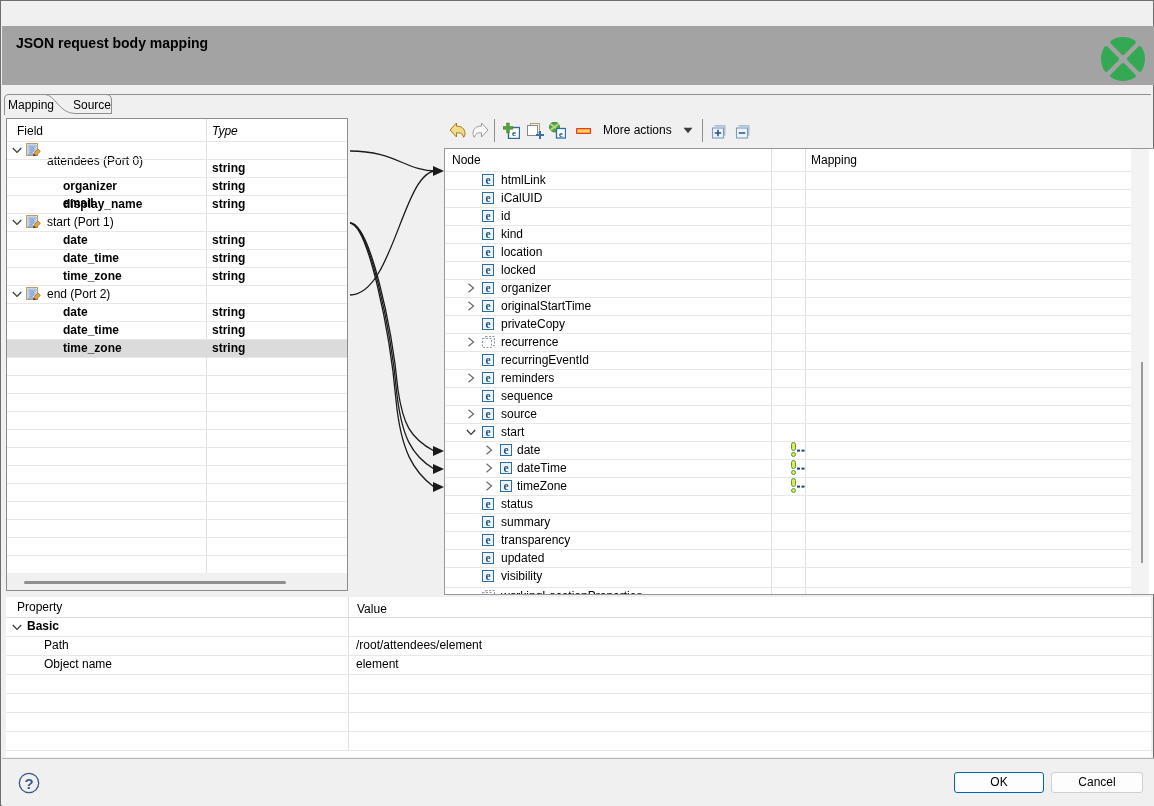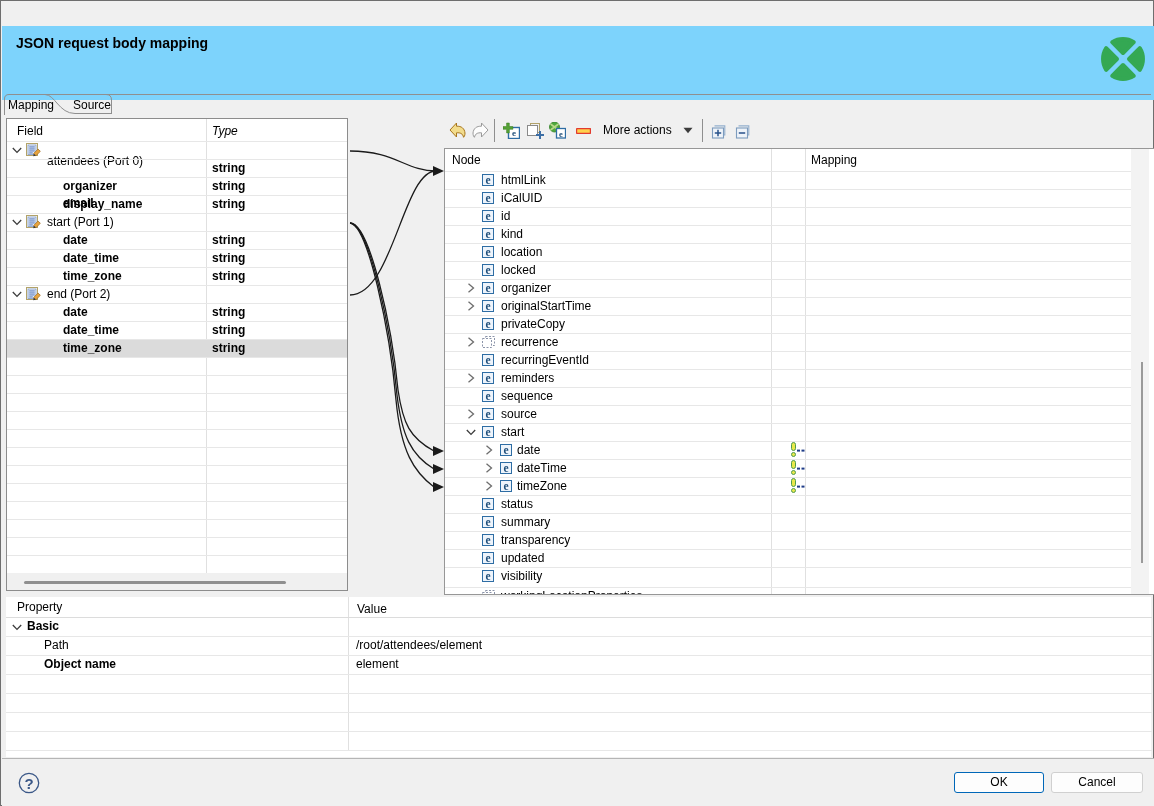--- a/index.html
+++ b/index.html
@@ -1,21 +1,21 @@
 <!DOCTYPE html>
 <html><head><meta charset="utf-8"><style>
 * { margin:0; padding:0; box-sizing:border-box; }
 html,body { width:1154px; height:806px; overflow:hidden; }
 body { font-family:"Liberation Sans",sans-serif; font-size:12px; color:#000; background:#f0f0f0; }
 .abs { position:absolute; }
 .win { position:absolute; left:0; top:0; width:1154px; height:806px;
   border:1px solid #6e6e6e; background:#f0f0f0; }
 .titlebar { position:absolute; left:1px; top:1px; width:1152px; height:24px; background:#f0f0f0; }
 .titletext { position:absolute; left:31px; top:0; height:24px; line-height:24px; color:#898989; font-size:12px;}
-.hdr { position:absolute; left:1px; top:25px; width:1152px; height:74px; background:#7dd3fc; }
+.hdr { position:absolute; left:1px; top:25px; width:1152px; height:59px; background:#a3a3a3; }
 .hdr h1 { position:absolute; left:14px; top:9px; font-size:14px; font-weight:bold; letter-spacing:0px;}
 .row-line { position:absolute; height:1px; background:#e7e7e7; }
 .vline { position:absolute; width:1px; background:#e0e0e0; }
 .txt { position:absolute; white-space:nowrap; height:18px; line-height:18px; }
 .b { font-weight:bold; }
 .eicon { position:absolute; border:1px solid #2e6da4; background:#eef4fb; color:#1f4e79;
   font-weight:bold; font-size:11.5px; text-align:center; line-height:11.5px; font-family:"Liberation Serif",serif;}
 </style></head><body>
 <div class="win">
 
@@ -332,21 +332,21 @@
 <div class="vline" style="left:342px;top:0;height:153px;"></div>
 <div class="row-line" style="left:0;top:20px;width:1146px;background:#dcdcdc;"></div>
 <svg class="abs" style="left:6px;top:27px" width="10" height="7" viewBox="0 0 10 7">
 <path d="M0.8,1 L5,5.4 L9.2,1" fill="none" stroke="#3c3c3c" stroke-width="1.3"></path>
       </svg>
 <div class="txt b" style="left:21px;top:20px;line-height:19px;">Basic</div>
 <div class="row-line" style="left:0;top:39px;width:1146px;"></div>
 <div class="txt" style="left:38px;top:39px;line-height:19px;">Path</div>
 <div class="txt" style="left:350px;top:39px;line-height:19px;">/root/attendees/element</div>
 <div class="row-line" style="left:0;top:58px;width:1146px;"></div>
-<div class="txt" style="left:38px;top:58px;line-height:19px;font-weight:bold;">Object name</div>
+<div class="txt" style="left:38px;top:58px;line-height:19px;">Object name</div>
 <div class="txt" style="left:350px;top:58px;line-height:19px;">element</div>
 <div class="row-line" style="left:0;top:77px;width:1146px;"></div>
 <div class="row-line" style="left:0;top:96px;width:1146px;"></div>
 <div class="row-line" style="left:0;top:115px;width:1146px;"></div>
 <div class="row-line" style="left:0;top:134px;width:1146px;"></div>
 <div class="row-line" style="left:0;top:153px;width:1146px;"></div>
 </div>
 <div class="abs" style="left:1px;top:757px;width:1152px;height:48px;background:#f0f0f0;border-top:1px solid #b5b5b5;">
 <svg class="abs" style="left:16px;top:13px" width="22" height="22" viewBox="0 0 22 22">
 <circle cx="11" cy="11" r="9.7" fill="none" stroke="#3a5787" stroke-width="1.3"></circle>

